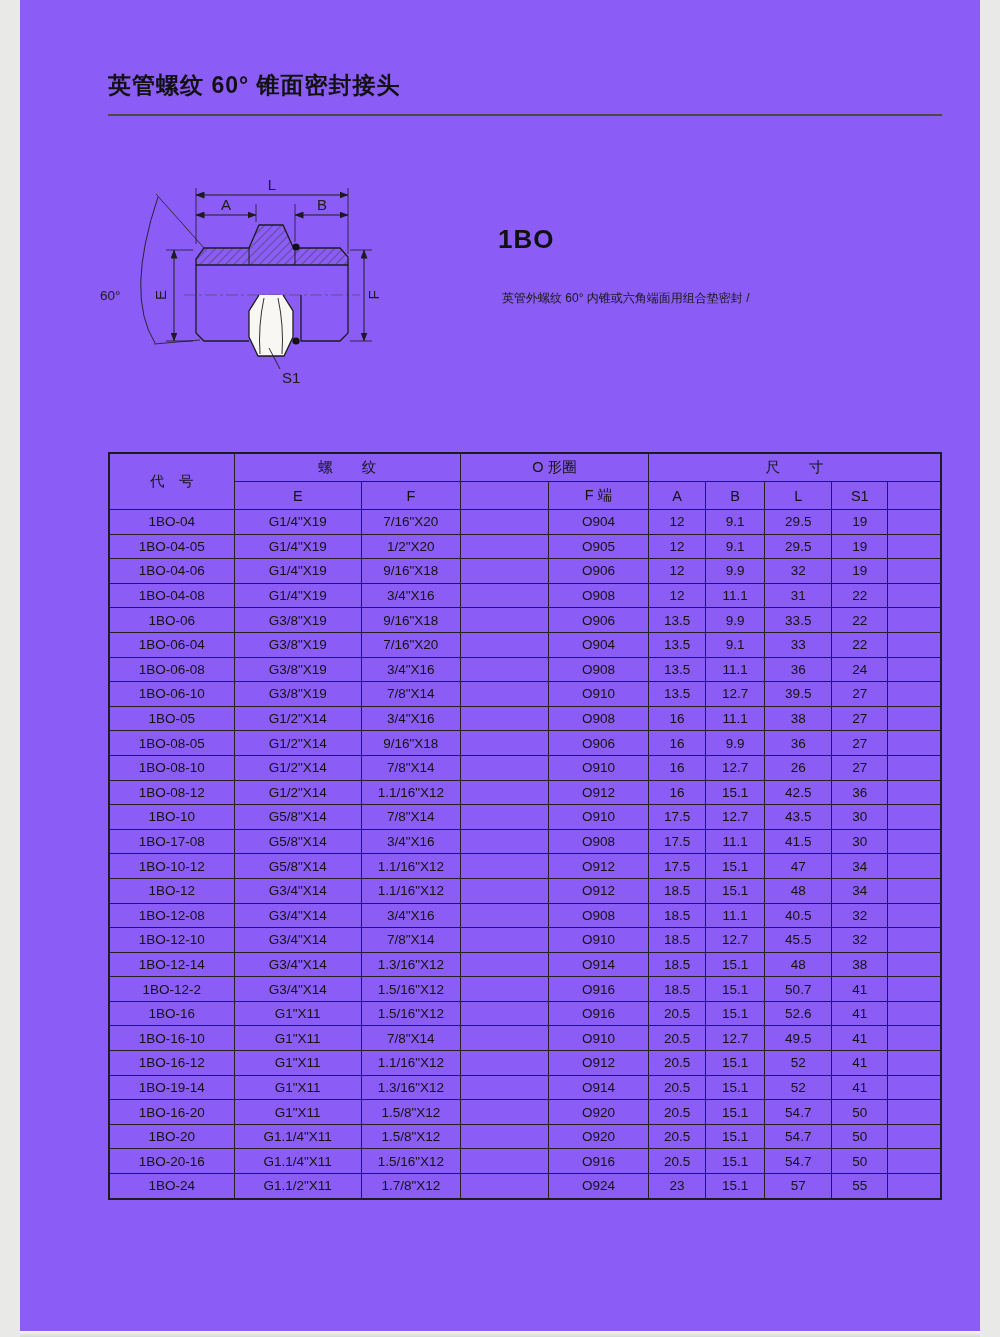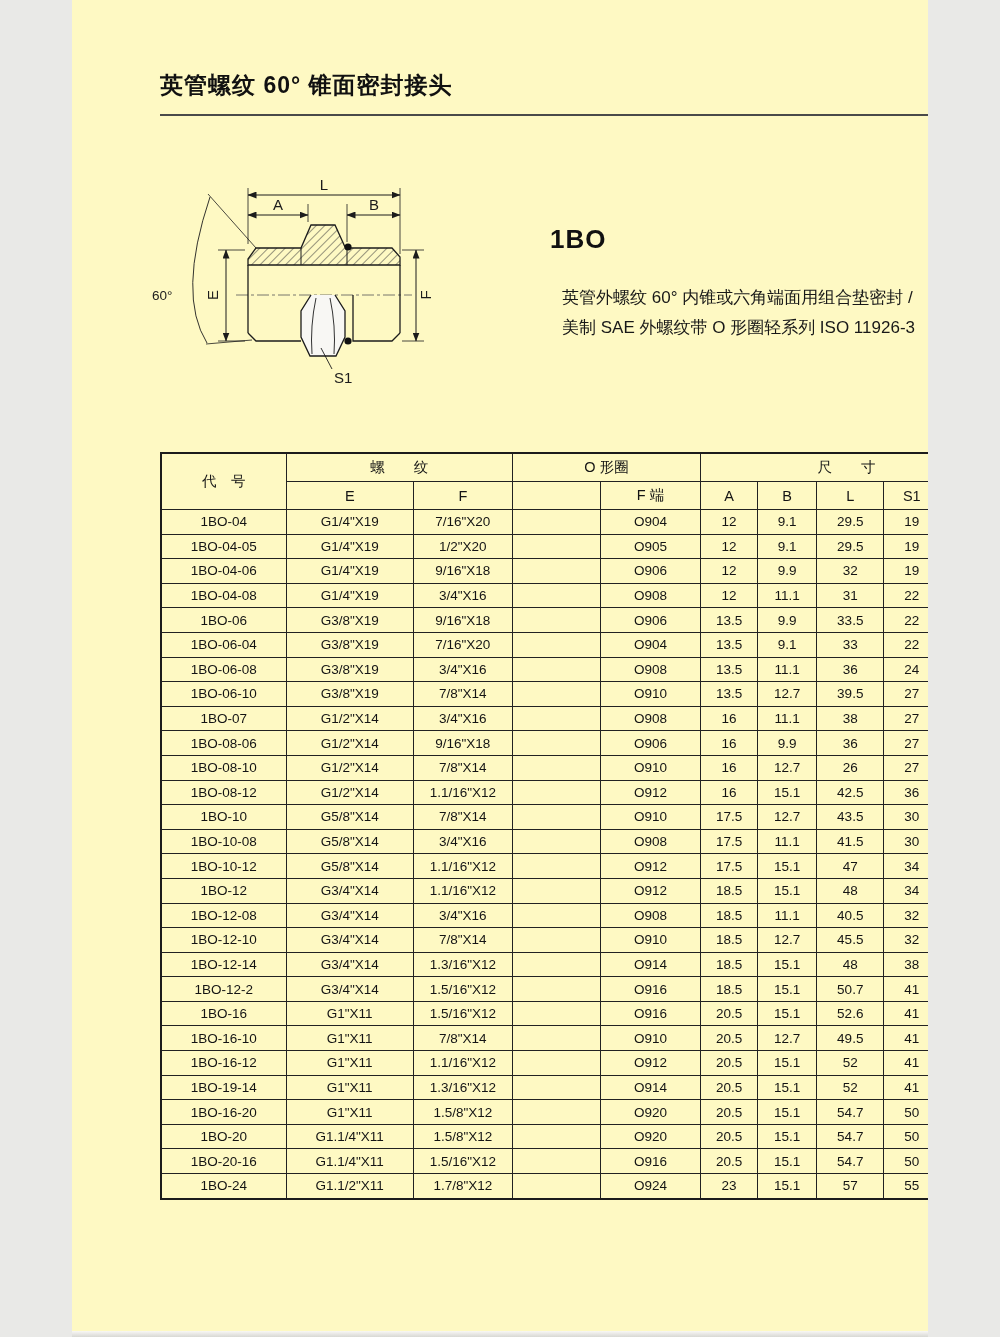--- a/index.html
+++ b/index.html
@@ -1,18 +1,18 @@
 <!DOCTYPE html>
 <html><head>
 <meta charset="utf-8">
 <style>
   html,body{margin:0;padding:0;background:#e9e9e7;}
   .page{
-    position:relative;width:856px;height:1337px;margin:0 auto;
-    background:#fef9c3;color:#161616;
+    position:relative;width:960px;height:1337px;margin:0 auto;
+    background:#8b5cf6;color:#161616;
     font-family:"Liberation Sans","DejaVu Sans",sans-serif;
     overflow:hidden;
   }
   .page::after{content:"";position:absolute;left:0;right:0;bottom:0;height:6px;
     background:linear-gradient(#f8f7f4,#d8d8d4);}
   .doc-title{
     position:absolute;left:88px;top:70px;width:834px;
     font-size:23px;font-weight:600;letter-spacing:1px;color:#111;
   }
   .title-rule{
@@ -21,21 +21,21 @@
   }
   .diagram{position:absolute;left:76px;top:164px;width:350px;height:240px;}
   .diagram svg{display:block;}
   .dim-label{font-size:15px;fill:#1c1c1c;}
   .angle-label{font-size:13.5px;fill:#1c1c1c;}
   .model-block{position:absolute;left:478px;top:224px;width:446px;}
   .model-code{
     margin:0 0 28px 0;font-size:26px;font-weight:700;
     letter-spacing:1px;color:#111;
   }
-  .model-desc{margin:12px;font-size:17px;line-height:30px;color:#181818;}
+  .model-desc{margin:4px;font-size:12px;line-height:30px;color:#181818;}
   .spec-table{
     position:absolute;left:88px;top:452px;width:834px;
     border-collapse:collapse;table-layout:fixed;
     font-size:13.5px;color:#141414;
   }
   .spec-table th,.spec-table td{
     border:1px solid #222;text-align:center;vertical-align:middle;
     padding:0 2px;overflow:hidden;white-space:nowrap;
   }
   .spec-table thead th{font-weight:400;font-size:14.5px;height:27px;}
@@ -111,21 +111,20 @@
 
       <line x1="173" y1="184" x2="184" y2="205" stroke="#1c1c1c" stroke-width="0.9"></line>
       <text x="186" y="219" class="dim-label" font-size="16">S1</text>
     </svg>
   </div>
 
   <div class="model-block">
     <h2 class="model-code">1BO</h2>
     <p class="model-desc">
       <span>英管外螺纹 60° 内锥或六角端面用组合垫密封 /</span><br>
-      <span>美制 SAE 外螺纹带 O 形圈轻系列 ISO 11926-3</span>
     </p>
   </div>
 
   <table class="spec-table">
     <colgroup>
       <col style="width:125px">
         <col style="width:127px">
         <col style="width:99px">
       <col style="width:88px">
         <col style="width:100px">
@@ -245,33 +244,33 @@
           <td>7/8"X14</td>
           <td></td>
           <td>O910</td>
           <td>13.5</td>
           <td>12.7</td>
           <td>39.5</td>
           <td>27</td>
           <td></td>
         </tr>
         <tr>
-          <td>1BO-07</td>
+          <td>1BO-05</td>
           <td>G1/2"X14</td>
           <td>3/4"X16</td>
           <td></td>
           <td>O908</td>
           <td>16</td>
           <td>11.1</td>
           <td>38</td>
           <td>27</td>
           <td></td>
         </tr>
         <tr>
-          <td>1BO-08-06</td>
+          <td>1BO-08-05</td>
           <td>G1/2"X14</td>
           <td>9/16"X18</td>
           <td></td>
           <td>O906</td>
           <td>16</td>
           <td>9.9</td>
           <td>36</td>
           <td>27</td>
           <td></td>
         </tr>
@@ -305,21 +304,21 @@
           <td>7/8"X14</td>
           <td></td>
           <td>O910</td>
           <td>17.5</td>
           <td>12.7</td>
           <td>43.5</td>
           <td>30</td>
           <td></td>
         </tr>
         <tr>
-          <td>1BO-10-08</td>
+          <td>1BO-17-08</td>
           <td>G5/8"X14</td>
           <td>3/4"X16</td>
           <td></td>
           <td>O908</td>
           <td>17.5</td>
           <td>11.1</td>
           <td>41.5</td>
           <td>30</td>
           <td></td>
         </tr>

